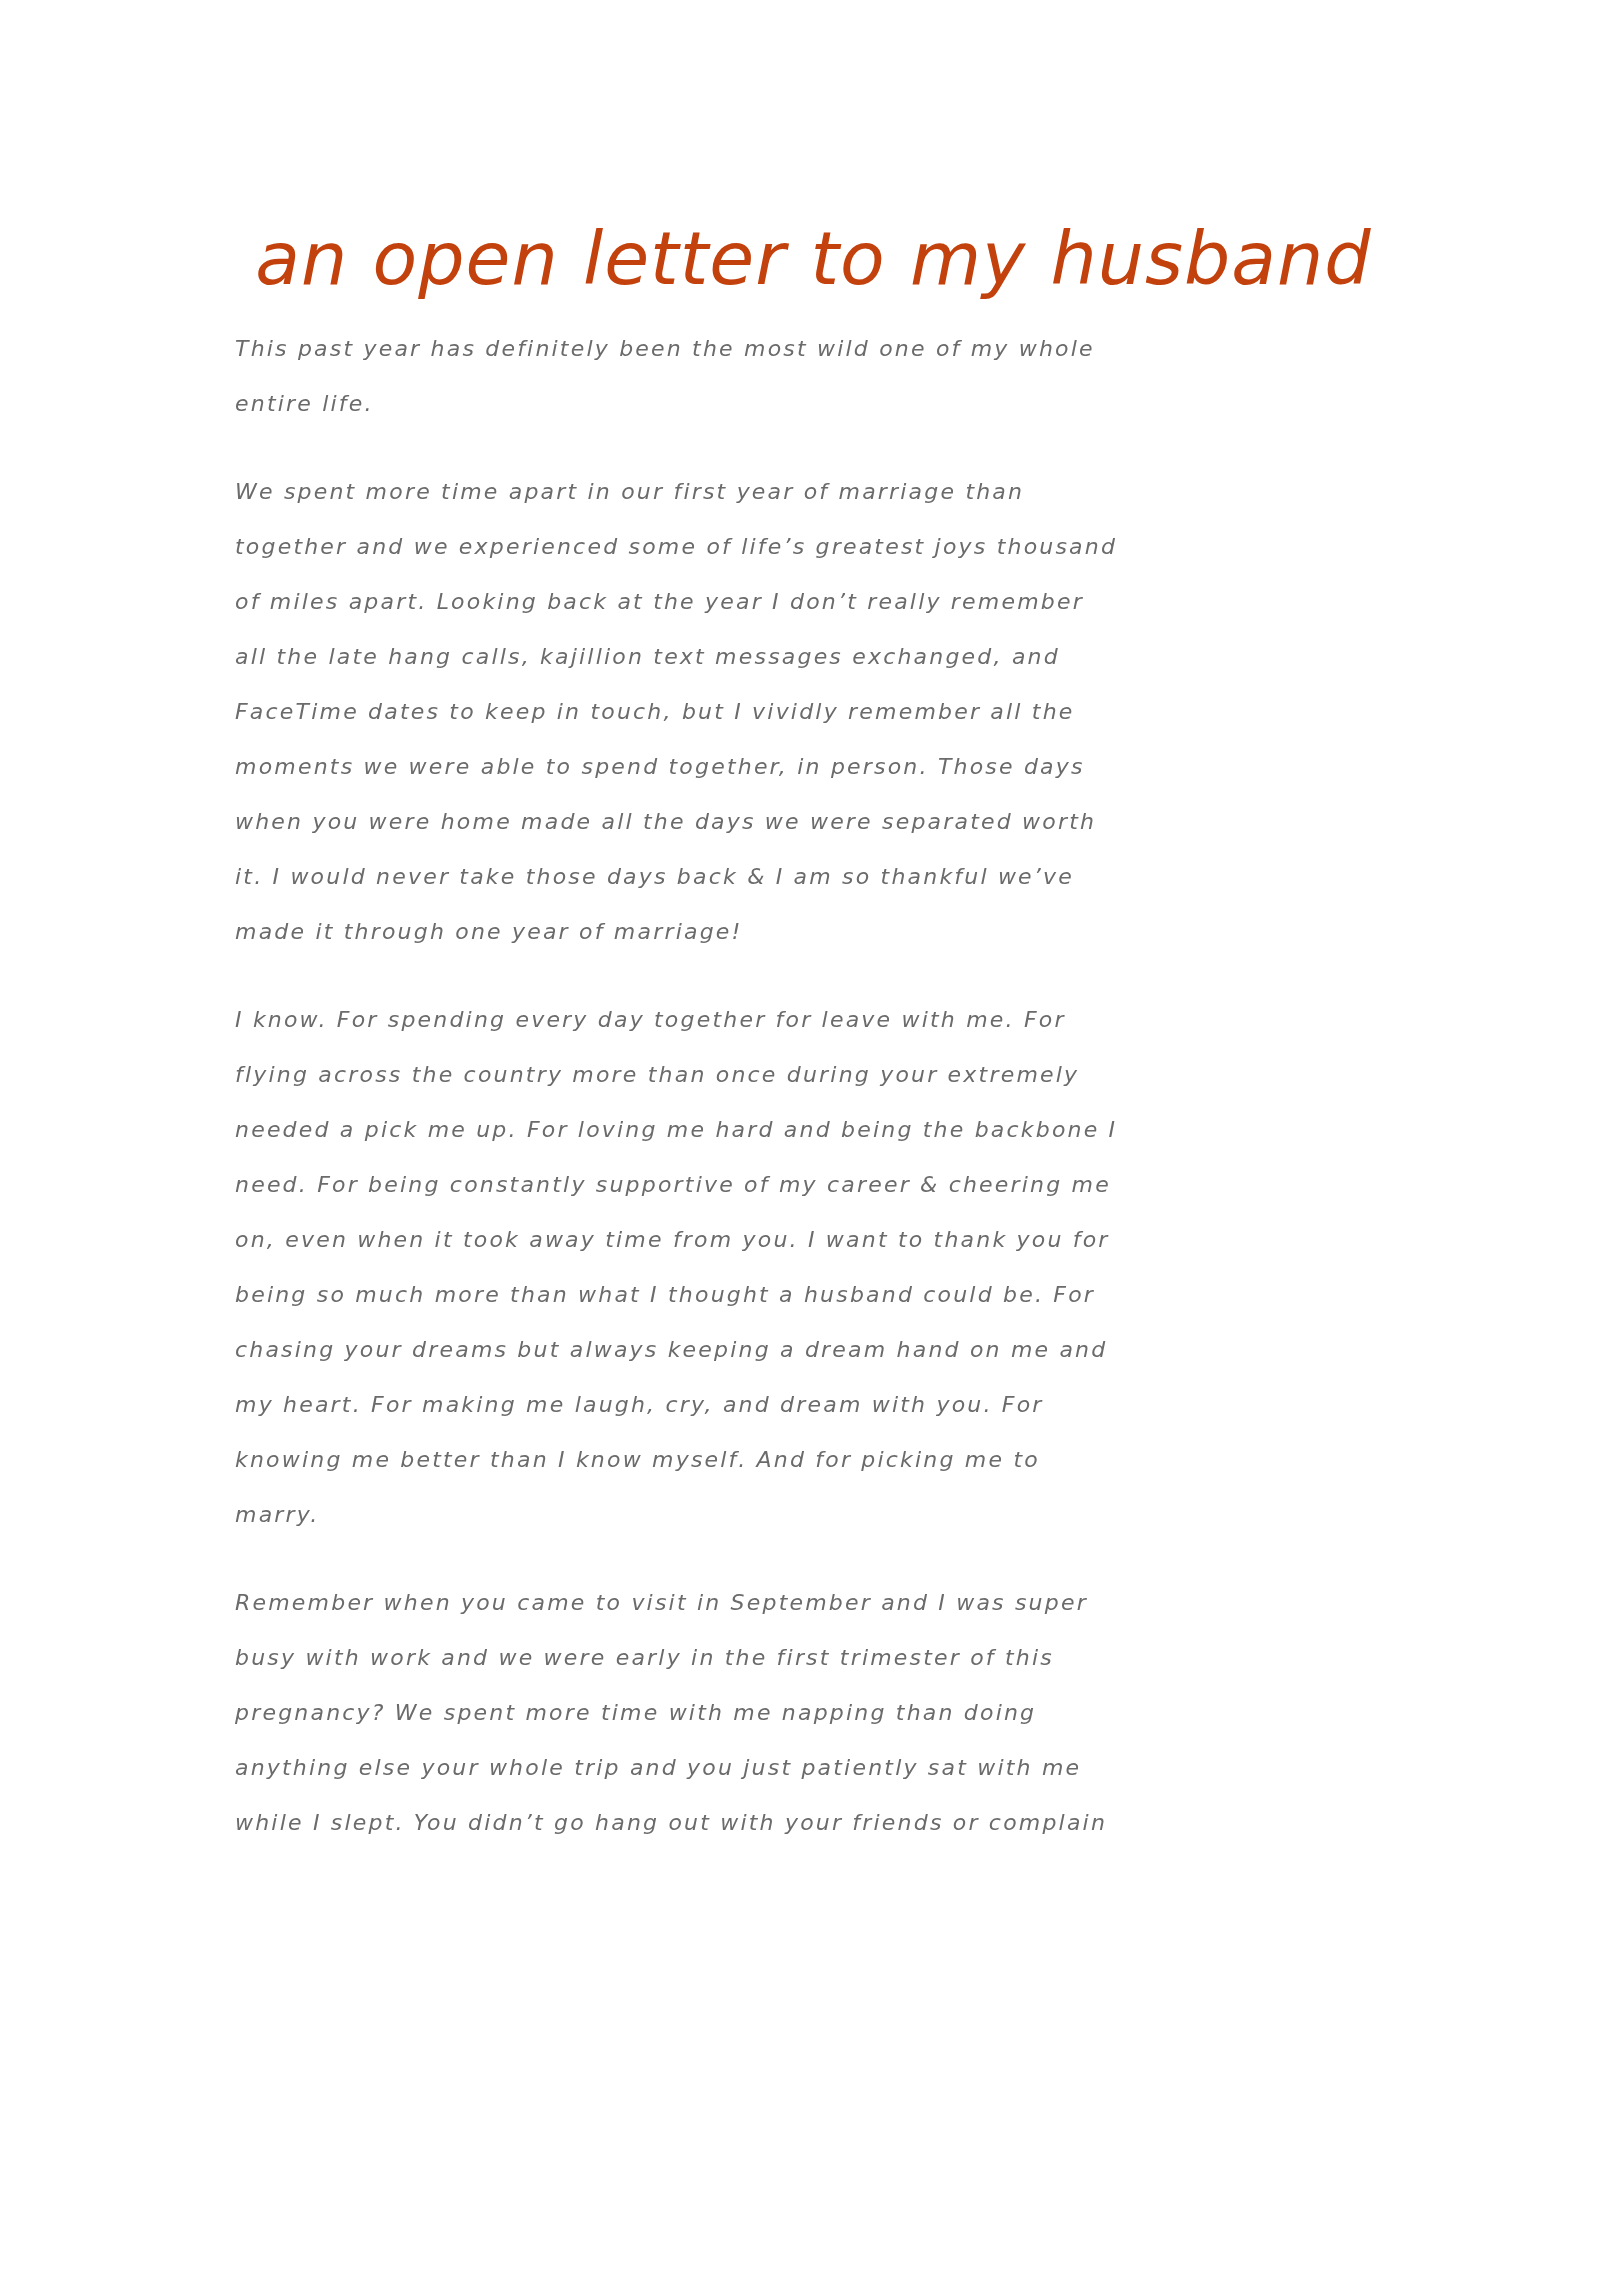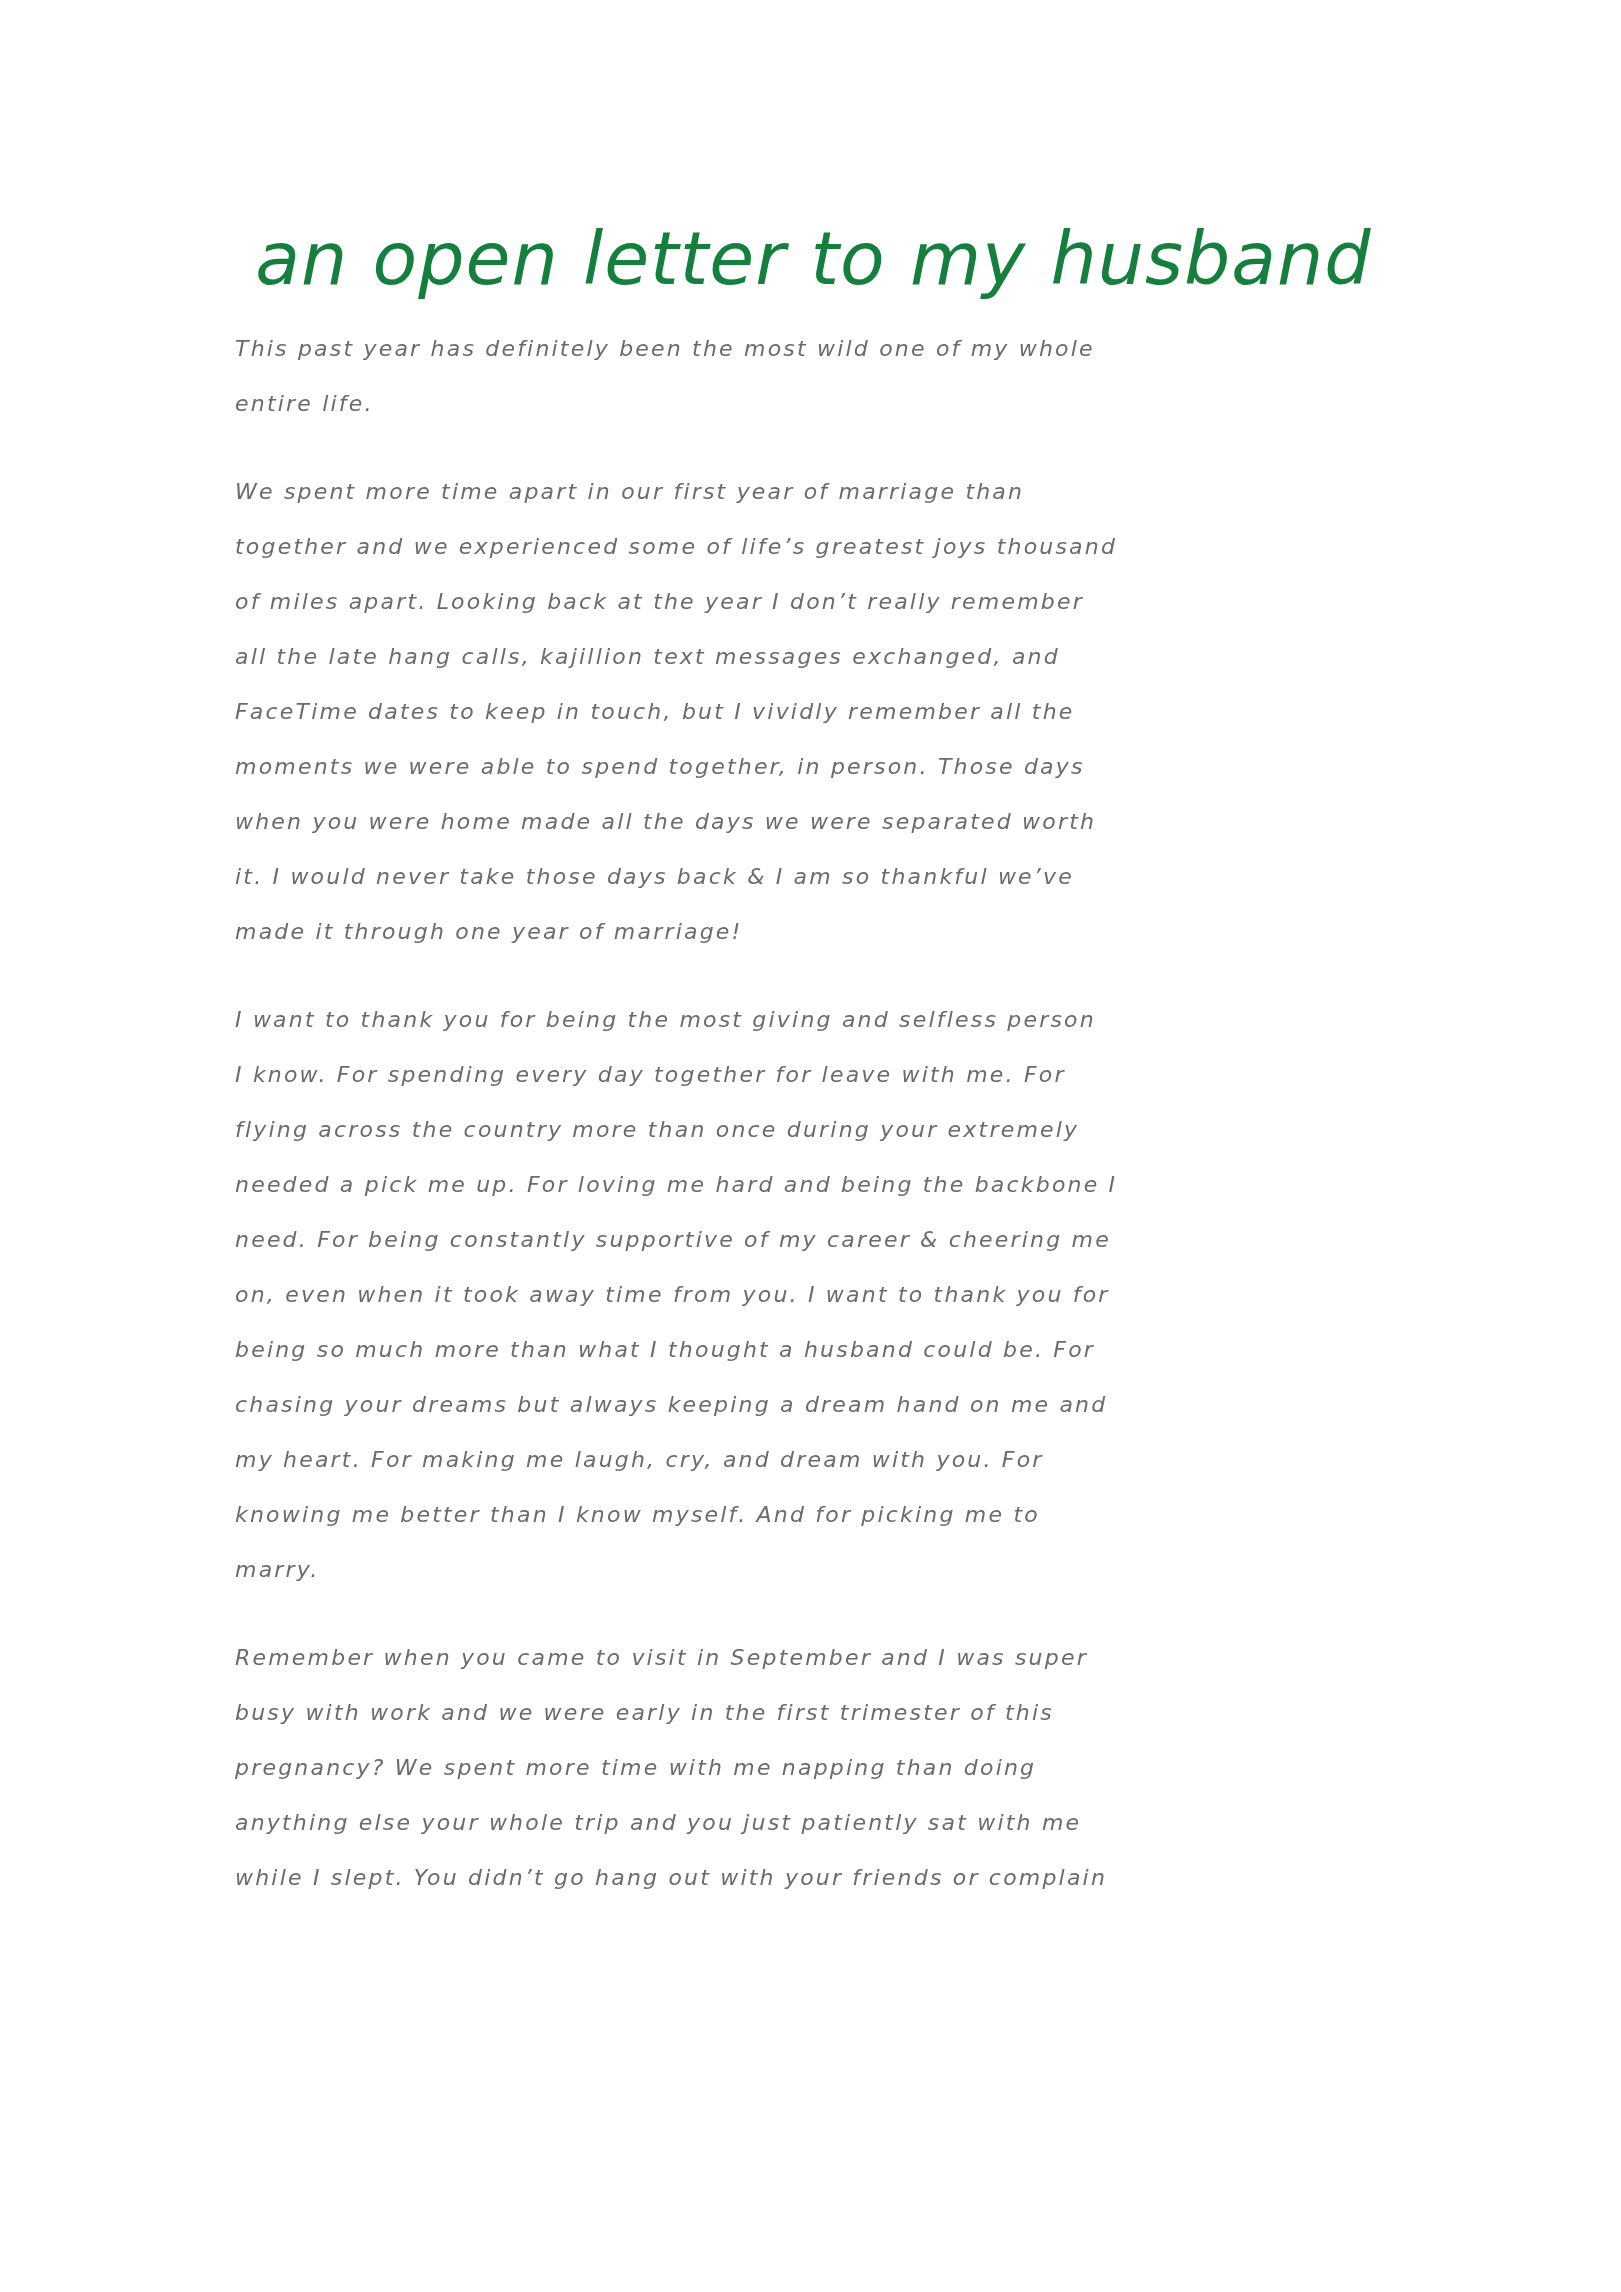--- a/index.html
+++ b/index.html
@@ -13,21 +13,21 @@
     position: relative;
     overflow: hidden;
   }
   .page {
     position: absolute;
     left: 235px;
     top: 196px;
     width: 1157px;
   }
   .title {
-    color: #15803d;
+    color: #c2410c;
     font-family: "DejaVu Sans", sans-serif;
     font-style: italic;
     font-weight: normal;
     font-size: 73px;
     line-height: 125px;
     text-align: center;
     margin: 0;
     letter-spacing: 1px;
   }
   .title .line {
@@ -77,21 +77,20 @@
     <span class="ln">of miles apart. Looking back at the year I don’t really remember</span>
     <span class="ln">all the late hang calls, kajillion text messages exchanged, and</span>
     <span class="ln">FaceTime dates to keep in touch, but I vividly remember all the</span>
     <span class="ln">moments we were able to spend together, in person. Those days</span>
     <span class="ln">when you were home made all the days we were separated worth</span>
     <span class="ln">it. I would never take those days back &amp; I am so thankful we’ve</span>
     <span class="ln">made it through one year of marriage!</span>
   </p>
 
   <p class="para">
-    <span class="ln">I want to thank you for being the most giving and selfless person</span>
     <span class="ln">I know. For spending every day together for leave with me. For</span>
     <span class="ln">flying across the country more than once during your extremely</span>
     <span class="ln">needed a pick me up. For loving me hard and being the backbone I</span>
     <span class="ln">need. For being constantly supportive of my career &amp; cheering me</span>
     <span class="ln">on, even when it took away time from you. I want to thank you for</span>
     <span class="ln">being so much more than what I thought a husband could be. For</span>
     <span class="ln">chasing your dreams but always keeping a dream hand on me and</span>
     <span class="ln">my heart. For making me laugh, cry, and dream with you. For</span>
     <span class="ln">knowing me better than I know myself. And for picking me to</span>
     <span class="ln">marry.</span>

